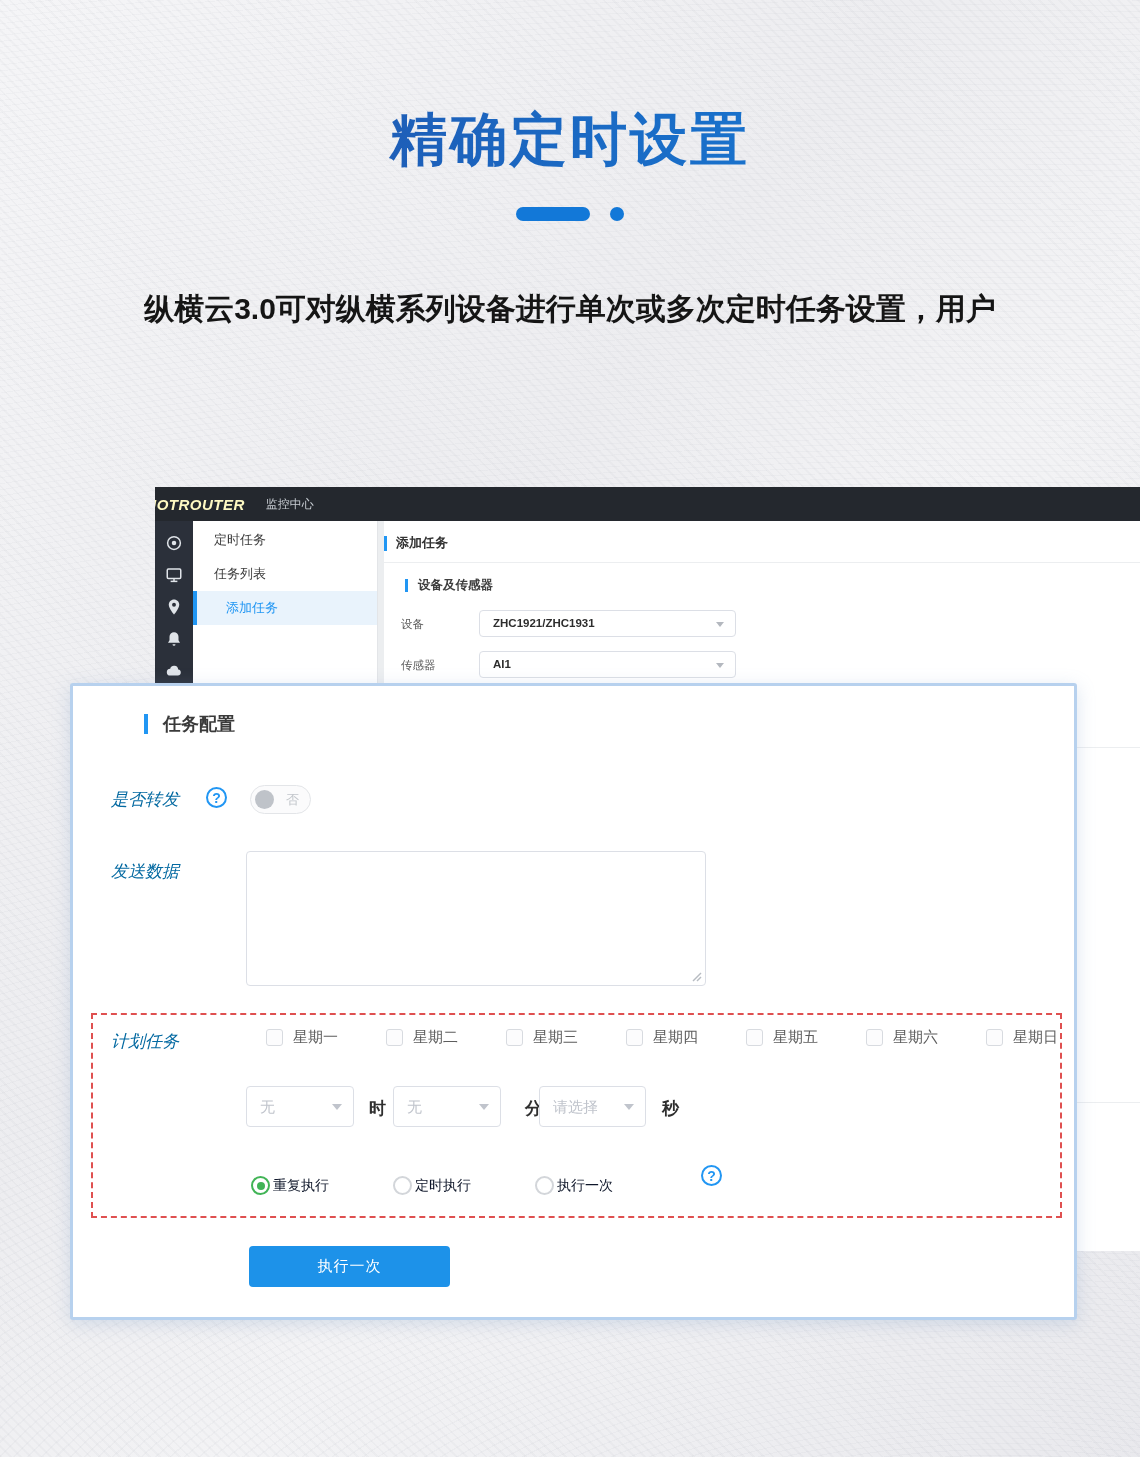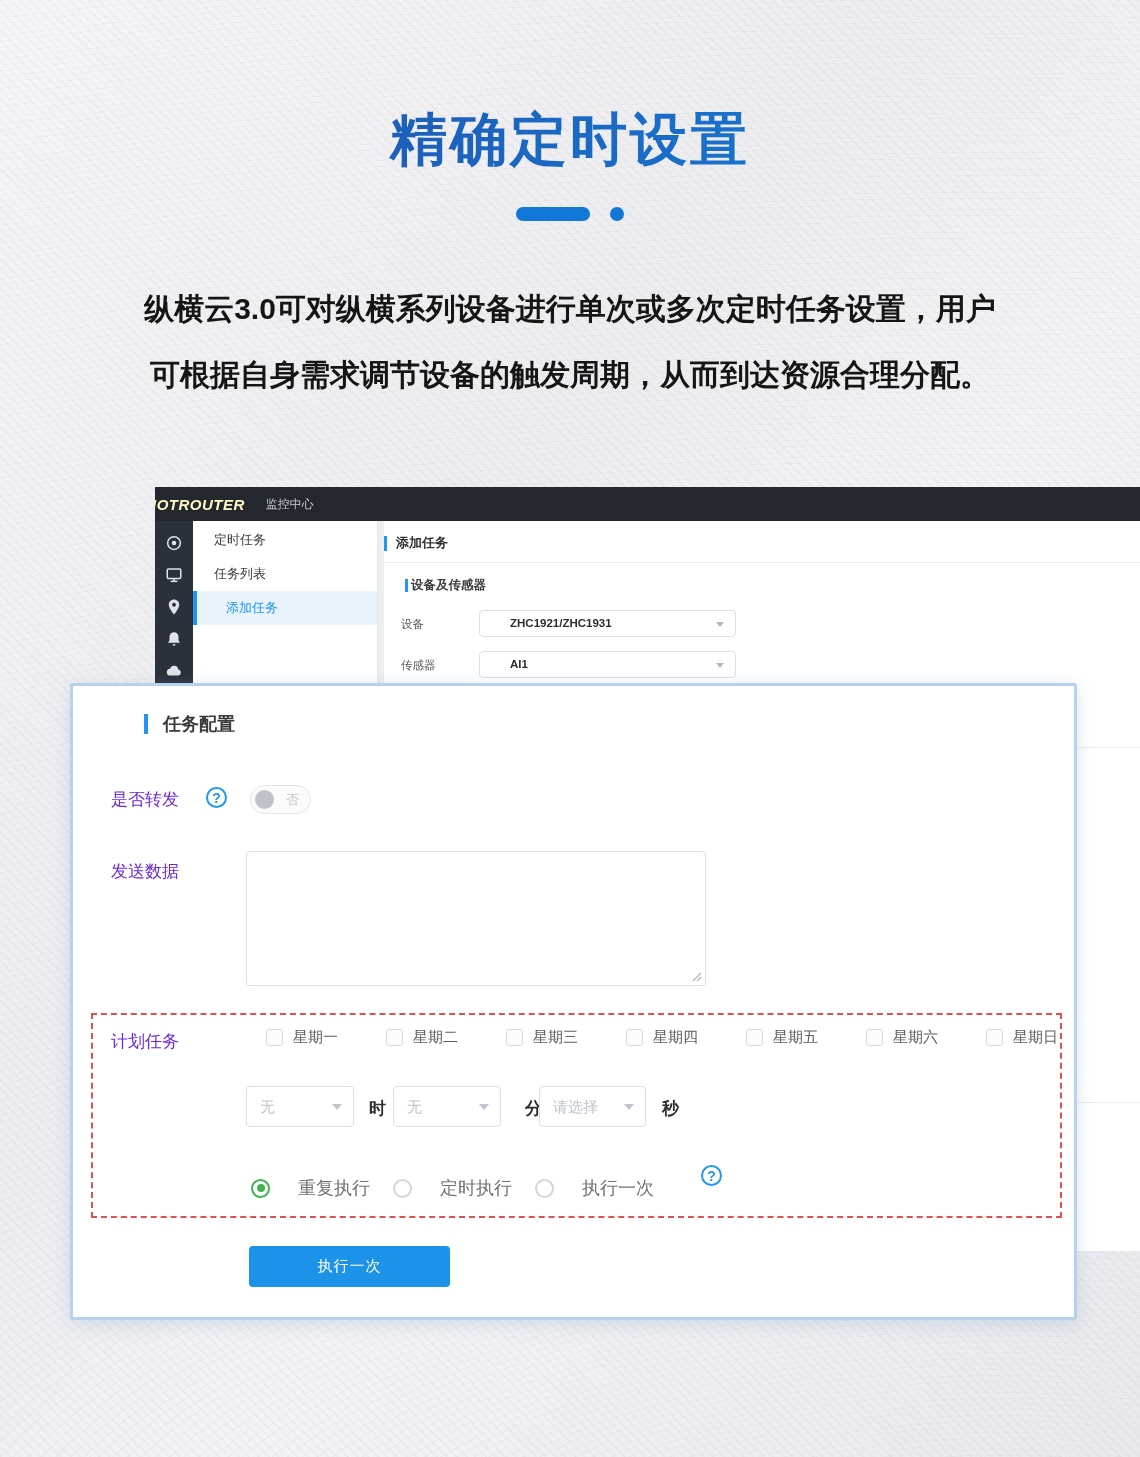--- a/index.html
+++ b/index.html
@@ -34,33 +34,33 @@
   .side-icon svg { width:18px; height:18px; display:block; }
   .menu { width:184px; background:#fff; padding-top:2px; flex:none; }
   .menu-item { height:34px; line-height:34px; padding-left:21px; font-size:13px; color:#3c3c3c; cursor:default; }
   .menu-item.active { background:#e9f3fc; color:#2196f3; border-left:4px solid #2196f3; padding-left:29px; }
   .menu-strip { width:7px; background:#eceef0; border-left:1px solid #e3e5e8; flex:none; }
   .shot-main { flex:1; position:relative; background:#fff; }
   .m-title { position:absolute; left:0; top:13px; display:flex; align-items:center; gap:9px; font-size:13px; color:#333; font-weight:600; }
   .m-bar { width:3px; height:15px; background:#2196f3; }
   .m-div { position:absolute; left:0; right:0; height:1px; background:#eceef0; }
   .m-div1 { top:41px; } .m-div2 { top:226px; } .m-div3 { top:581px; }
-  .m-section { position:absolute; left:21px; top:56px; display:flex; align-items:center; gap:3px; font-size:12.5px; color:#3f3f3f; font-weight:600; }
+  .m-section { position:absolute; left:21px; top:56px; display:flex; align-items:center; gap:10px; font-size:12.5px; color:#3f3f3f; font-weight:600; }
   .m-section .m-bar { height:13px; }
   .m-label { position:absolute; left:17px; font-size:11.5px; color:#5a5a5a; }
   .m-label1 { top:96px; } .m-label2 { top:137px; }
-  .msel { position:absolute; left:95px; width:257px; height:27px; border:1px solid #dcdfe6; border-radius:4px; background:#fff; font-size:11.5px; color:#2d2d2d; font-weight:700; line-height:25px; padding-left:30px; }
+  .msel { position:absolute; left:95px; width:257px; height:27px; border:1px solid #dcdfe6; border-radius:4px; background:#fff; font-size:11.5px; color:#2d2d2d; font-weight:700; line-height:25px; padding-left:13px; }
   .msel1 { top:89px; } .msel2 { top:130px; }
   .marr { position:absolute; right:11px; top:11px; width:0; height:0; border-left:4px solid transparent; border-right:4px solid transparent; border-top:5px solid #b4b8bf; }
 
   
   .overlay { position:absolute; left:70px; top:683px; width:1007px; height:637px; background:#fff; border:3px solid #b7d1ee; border-radius:3px; z-index:2; box-shadow:0 4px 18px rgba(130,160,200,0.28); }
   .p-title { position:absolute; left:37px; top:26px; display:flex; align-items:center; gap:15px; font-size:18px; color:#3a3a3a; font-weight:600;padding-left:34px; }
   .p-bar { width:4px; height:20px; background:#2196f3; }
-  .lab { position:absolute; font-size:17px; color:#6d28d9; }
+  .lab { position:absolute; font-size:17px; color:#0369a1;font-style:italic; }
   .forward-label { left:38px; top:102px; }
   .help { width:21px; height:21px; border-radius:50%; border:2px solid #2196f3; color:#2196f3; font-size:14px; font-weight:700; display:flex; align-items:center; justify-content:center; background:#fff; }
   .help1 { position:absolute; left:133px; top:101px; }
   .help2 { position:absolute; left:628px; top:479px; }
   .toggle { position:absolute; left:177px; top:99px; width:61px; height:29px; border:1px solid #e3e5e8; border-radius:15px; background:#fbfbfc; }
   .knob { position:absolute; left:4px; top:4px; width:19px; height:19px; border-radius:50%; background:#bfc3c9; }
   .tog-label { position:absolute; right:11px; top:50%; transform:translateY(-50%); font-size:13px; color:#c2c6cb; }
   .send-label { left:38px; top:174px; }
   .send-wrap { position:absolute; left:173px; top:165px; width:460px; height:135px; }
   .send-area { width:100%; height:100%; border:1px solid #dcdfe6; border-radius:4px; resize:none; outline:none; background:#fff; font-family:inherit; }
@@ -69,40 +69,39 @@
   .sched-label { left:38px; top:344px; }
   .weekdays { position:absolute; left:176px; top:342px; display:flex;padding-left:17px; }
   .wd-item { width:120px; display:flex; align-items:center; gap:10px; font-size:15px; color:#5d5d5d; }
   .cb { width:17px; height:17px; border:1px solid #d8dbe0; border-radius:3px; background:#fcfcfd; flex:none; }
   .tsel { position:absolute; top:400px; height:41px; border:1px solid #dcdfe6; border-radius:4px; background:#fff; }
   .tsel .val { display:block; line-height:39px; padding-left:13px; font-size:15px; color:#c0c4cc; }
   .tsel .arr { position:absolute; right:11px; top:17px; width:0; height:0; border-left:5px solid transparent; border-right:5px solid transparent; border-top:6px solid #c0c4cc; }
   .tsel1 { left:173px; width:108px; } .tsel2 { left:320px; width:108px; } .tsel3 { left:466px; width:107px; }
   .unit { position:absolute; top:411px; font-size:17px; font-weight:700; color:#2f2f2f; }
   .unit1 { left:296px; } .unit2 { left:452px; } .unit3 { left:589px; }
-  .mode-item { position:absolute; top:490px; display:flex; align-items:center; gap:28px; font-size:18px; color:#737373; font-weight:500; }
+  .mode-item { position:absolute; top:490px; display:flex; align-items:center; gap:3px; font-size:14px; color:#0f172a; font-weight:500; }
   .mode1 { left:178px; } .mode2 { left:320px; } .mode3 { left:462px; }
   .radio { position:relative; width:19px; height:19px; border:2px solid #d3d6da; border-radius:50%; background:#fff; flex:none; }
   .radio.selected { border-color:#41b456; }
   .radio.selected::after { content:""; position:absolute; left:3.5px; top:3.5px; width:8px; height:8px; border-radius:50%; background:#41b456; }
   .create-btn { position:absolute; left:176px; top:560px; width:201px; height:41px; background:#1d92e9; border:none; border-radius:4px; color:#fff; font-size:15px; letter-spacing:1px; font-family:inherit; cursor:pointer; }
 </style>
 </head>
 <body>
 
 <div class="page">
 
   <div class="page-title">精确定时设置</div>
   <div class="underline">
     <span class="bar"></span>
     <span class="dot"></span>
   </div>
   <div class="desc">
     <div>纵横云3.0可对纵横系列设备进行单次或多次定时任务设置，用户</div>
-    <div>可根据自身需求调节设备的触发周期，从而到达资源合理分配。</div>
   </div>
 
   <div class="screenshot">
     <div class="navbar">
       <span class="logo">IOTROUTER</span>
       <span class="nav-center">监控中心</span>
     </div>
     <div class="shot-body">
       <div class="sidebar">
           <span class="side-icon">

